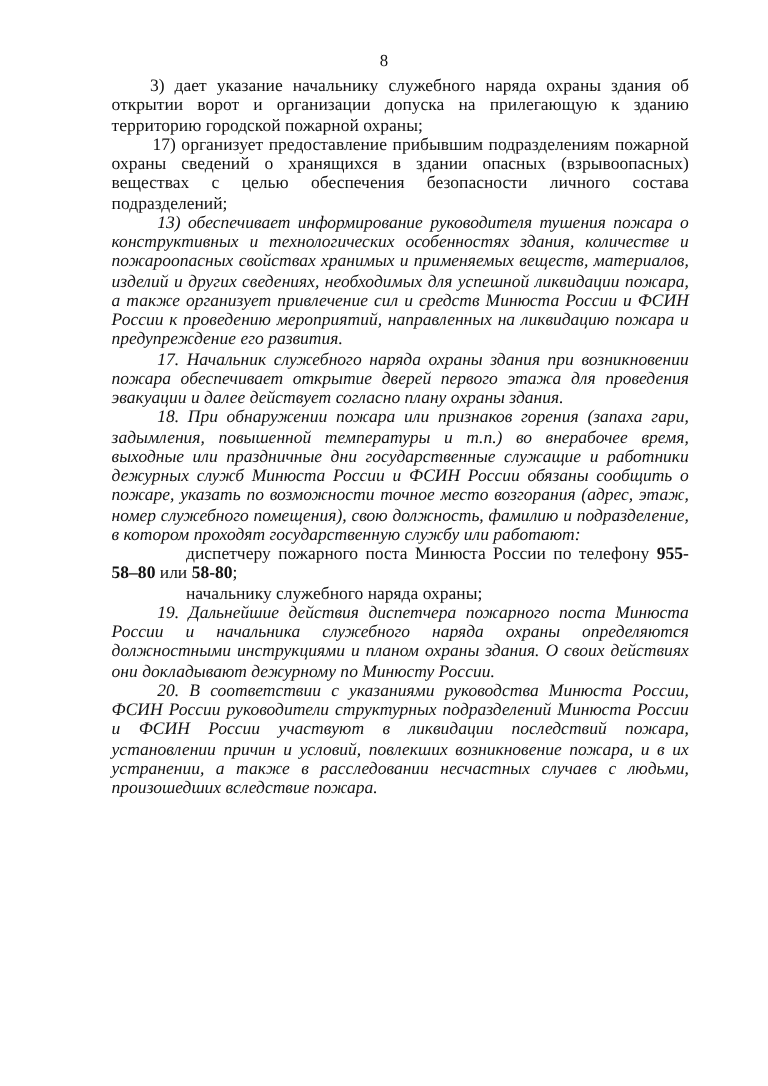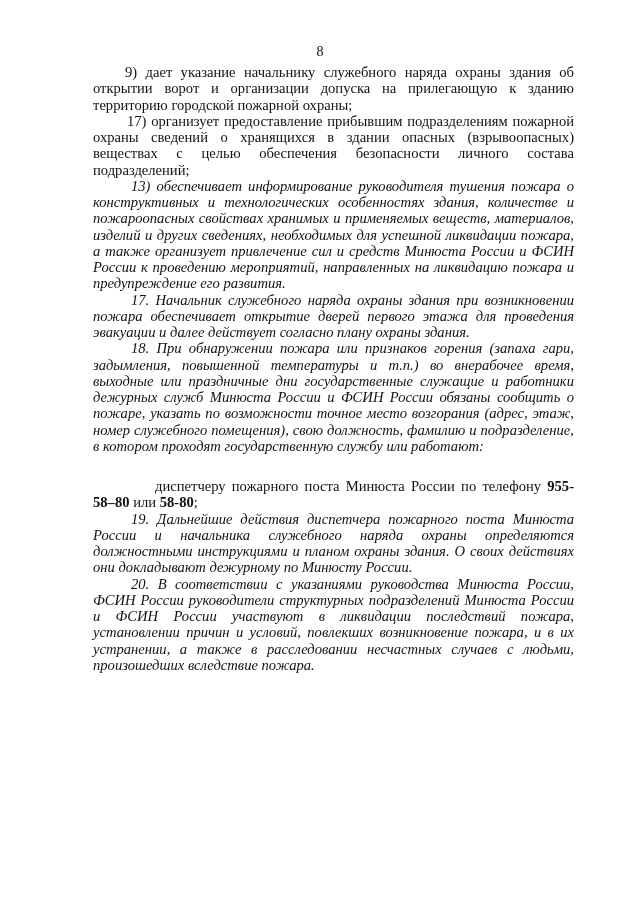--- a/index.html
+++ b/index.html
@@ -10,38 +10,39 @@
   }
   .page-number {
     position: absolute; top: 44px; left: 0; width: 640px; text-align: center;
     font-size: 14px; line-height: 16px;
   }
   .body {
     position: absolute; left: 93px; top: 64px; width: 481px;
     font-size: 14.6px; line-height: 16.25px;
   }
   .p { margin: 0; text-align: justify; text-indent: 32px; }
-  .p.ind2 { text-indent: 62px; margin-top: 24px; }
+  .p.ind2 { text-indent: 62px; }
   .p.ind3 { text-indent: 67px; }
   .p.ind13 { text-indent: 38px; font-style: italic; }
   .p.ind12 { text-indent: 34px; }
   b { font-weight: bold; }
 </style>
 </head>
 <body>
 
 <div class="page">
   <div class="page-number">8</div>
 
   <div class="body">
-    <p class="p">9) дает указание начальнику служебного наряда охраны здания об открытии ворот и организации допуска на прилегающую к зданию территорию городской пожарной охраны;</p>
+    <p class="p">3) дает указание начальнику служебного наряда охраны здания об открытии ворот и организации допуска на прилегающую к зданию территорию городской пожарной охраны;</p>
     <p class="p ind12">17) организует предоставление  прибывшим подразделениям пожарной охраны сведений о хранящихся в здании   опасных (взрывоопасных) веществах с целью   обеспечения безопасности личного состава подразделений;</p>
     <p class="p ind13">13) обеспечивает информирование  руководителя тушения пожара о конструктивных и технологических особенностях здания, количестве и пожароопасных свойствах хранимых и применяемых веществ, материалов, изделий и других сведениях, необходимых для успешной ликвидации пожара, а также организует привлечение сил и средств Минюста России и ФСИН России  к проведению  мероприятий, направленных на ликвидацию пожара и предупреждение его развития.</p>
     <p class="p ind13">17. Начальник служебного наряда охраны здания при возникновении пожара обеспечивает открытие дверей первого этажа для проведения эвакуации и далее действует согласно плану охраны здания.</p>
     <p class="p ind13">18. При обнаружении пожара или признаков горения (запаха гари, задымления, повышенной температуры и т.п.) во внерабочее время, выходные или праздничные дни государственные служащие и работники дежурных служб Минюста России и ФСИН России обязаны сообщить о пожаре, указать по возможности точное  место возгорания (адрес, этаж, номер служебного помещения), свою должность, фамилию и подразделение, в котором проходят государственную службу или работают:</p>
     <p class="p ind2">
       <span>диспетчеру пожарного поста Минюста России по телефону</span>
       <b>955-58–80</b><span> или </span><b>58-80</b><span>;</span>
     </p>
+    <p class="p ind2">начальнику служебного наряда охраны;</p>
     <p class="p ind13">19. Дальнейшие действия    диспетчера пожарного поста Минюста России и начальника служебного наряда охраны определяются должностными инструкциями и планом охраны здания. О своих действиях они докладывают дежурному по Минюсту России.</p>
     <p class="p ind13">20. В соответствии с указаниями руководства Минюста России, ФСИН России руководители структурных подразделений Минюста России и ФСИН России участвуют в ликвидации последствий пожара, установлении причин и условий,  повлекших возникновение пожара, и в их устранении, а также  в расследовании несчастных случаев с людьми, произошедших вследствие пожара.</p>
   </div>
 </div>
 
 </body></html>

